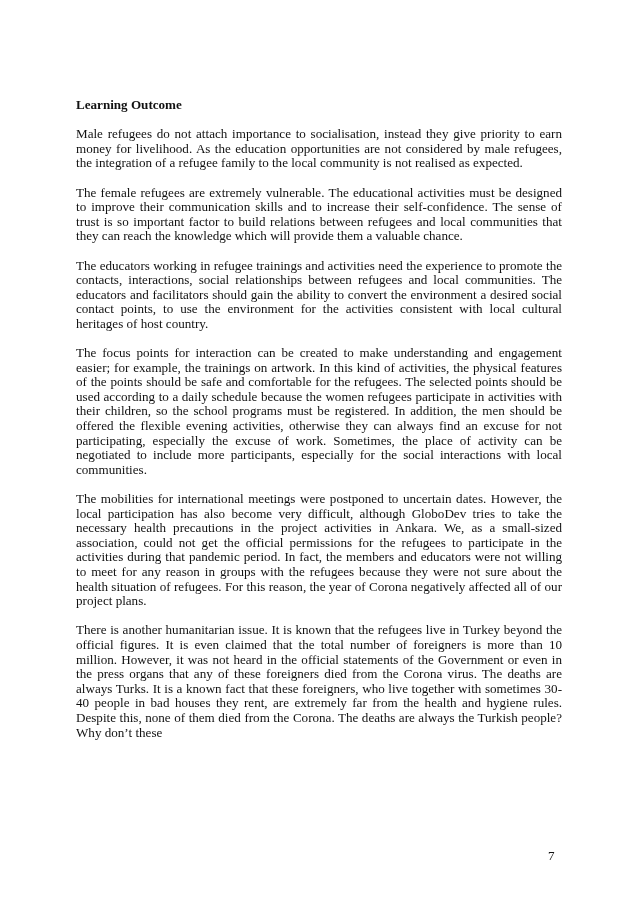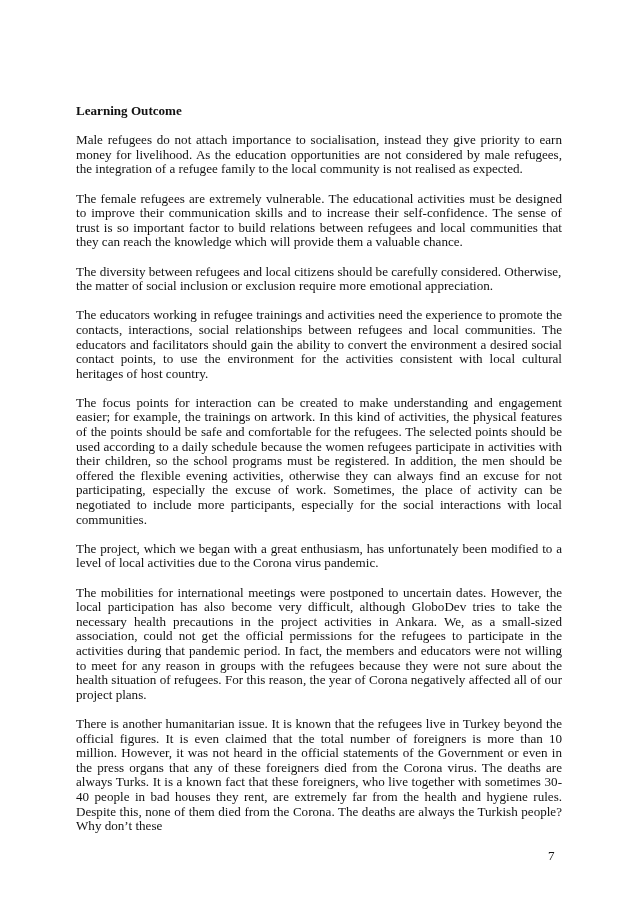--- a/index.html
+++ b/index.html
@@ -1,18 +1,18 @@
 <!DOCTYPE html>
 <html><head>
 <meta charset="utf-8">
 <style>
   html, body { margin: 0; padding: 0; background: #ffffff; }
   body { width: 636px; height: 900px; position: relative; overflow: hidden; }
   .page {
-    position: absolute; left: 76px; top: 104px; width: 486px;
+    position: absolute; left: 76px; top: 98px; width: 486px;
     font-family: "Liberation Serif", "DejaVu Serif", serif;
     font-size: 13.1px; line-height: 14.6px; color: #111111;
   }
   .page h2 {
     font-size: 13.1px; font-weight: bold; margin: 0 0 14.6px 0; line-height: 14.6px;
   }
   .page p {
     margin: 0 0 14.6px 0; text-align: justify;
   }
   .page p.left { text-align: left; }
@@ -22,22 +22,20 @@
     font-size: 13.1px; color: #111111;
   }
 </style>
 </head>
 <body>
 
 <div class="page">
   <h2>Learning Outcome</h2>
   <p>Male refugees do not attach importance to socialisation, instead they give priority to earn money for livelihood. As the education opportunities are not considered by male refugees, the integration of a refugee family to the local community is not realised as expected.</p>
   <p>The female refugees are extremely vulnerable. The educational activities must be designed to improve their communication skills and to increase their self-confidence. The sense of trust is so important factor to build relations between refugees and local communities that they can reach the knowledge which will provide them a valuable chance.</p>
-  <p class="left">The diversity between refugees and local citizens should be carefully considered. Otherwise, the matter of social inclusion or exclusion require more emotional appreciation.</p>
   <p>The educators working in refugee trainings and activities need the experience to promote the contacts, interactions, social relationships between refugees and local communities. The educators and facilitators should gain the ability to convert the environment a desired social contact points, to use the environment for the activities consistent with local cultural heritages of host country.</p>
   <p>The focus points for interaction can be created to make understanding and engagement easier; for example, the trainings on artwork. In this kind of activities, the physical features of the points should be safe and comfortable for the refugees. The selected points should be used according to a daily schedule because the women refugees participate in activities with their children, so the school programs must be registered. In addition, the men should be offered the flexible evening activities, otherwise they can always find an excuse for not participating, especially the excuse of work. Sometimes, the place of activity can be negotiated to include more participants, especially for the social interactions with local communities.</p>
 
-  <p>The project, which we began with a great enthusiasm, has unfortunately been modified to a level of local activities due to the Corona virus pandemic.</p>
   <p>The mobilities for international meetings were postponed to uncertain dates. However, the local participation has also become very difficult, although GloboDev tries to take the necessary health precautions in the project activities in Ankara. We, as a small-sized association, could not get the official permissions for the refugees to participate in the activities during that pandemic period. In fact, the members and educators were not willing to meet for any reason in groups with the refugees because they were not sure about the health situation of refugees. For this reason, the year of Corona negatively affected all of our project plans.</p>
   <p>There is another humanitarian issue. It is known that the refugees live in Turkey beyond the official figures. It is even claimed that the total number of foreigners is more than 10 million. However, it was not heard in the official statements of the Government or even in the press organs that any of these foreigners died from the Corona virus. The deaths are always Turks. It is a known fact that these foreigners, who live together with sometimes 30-40 people in bad houses they rent, are extremely far from the health and hygiene rules. Despite this, none of them died from the Corona. The deaths are always the Turkish people? Why don’t these</p>
 </div>
 
 <div class="pagenum">7</div>
 
 </body></html>

